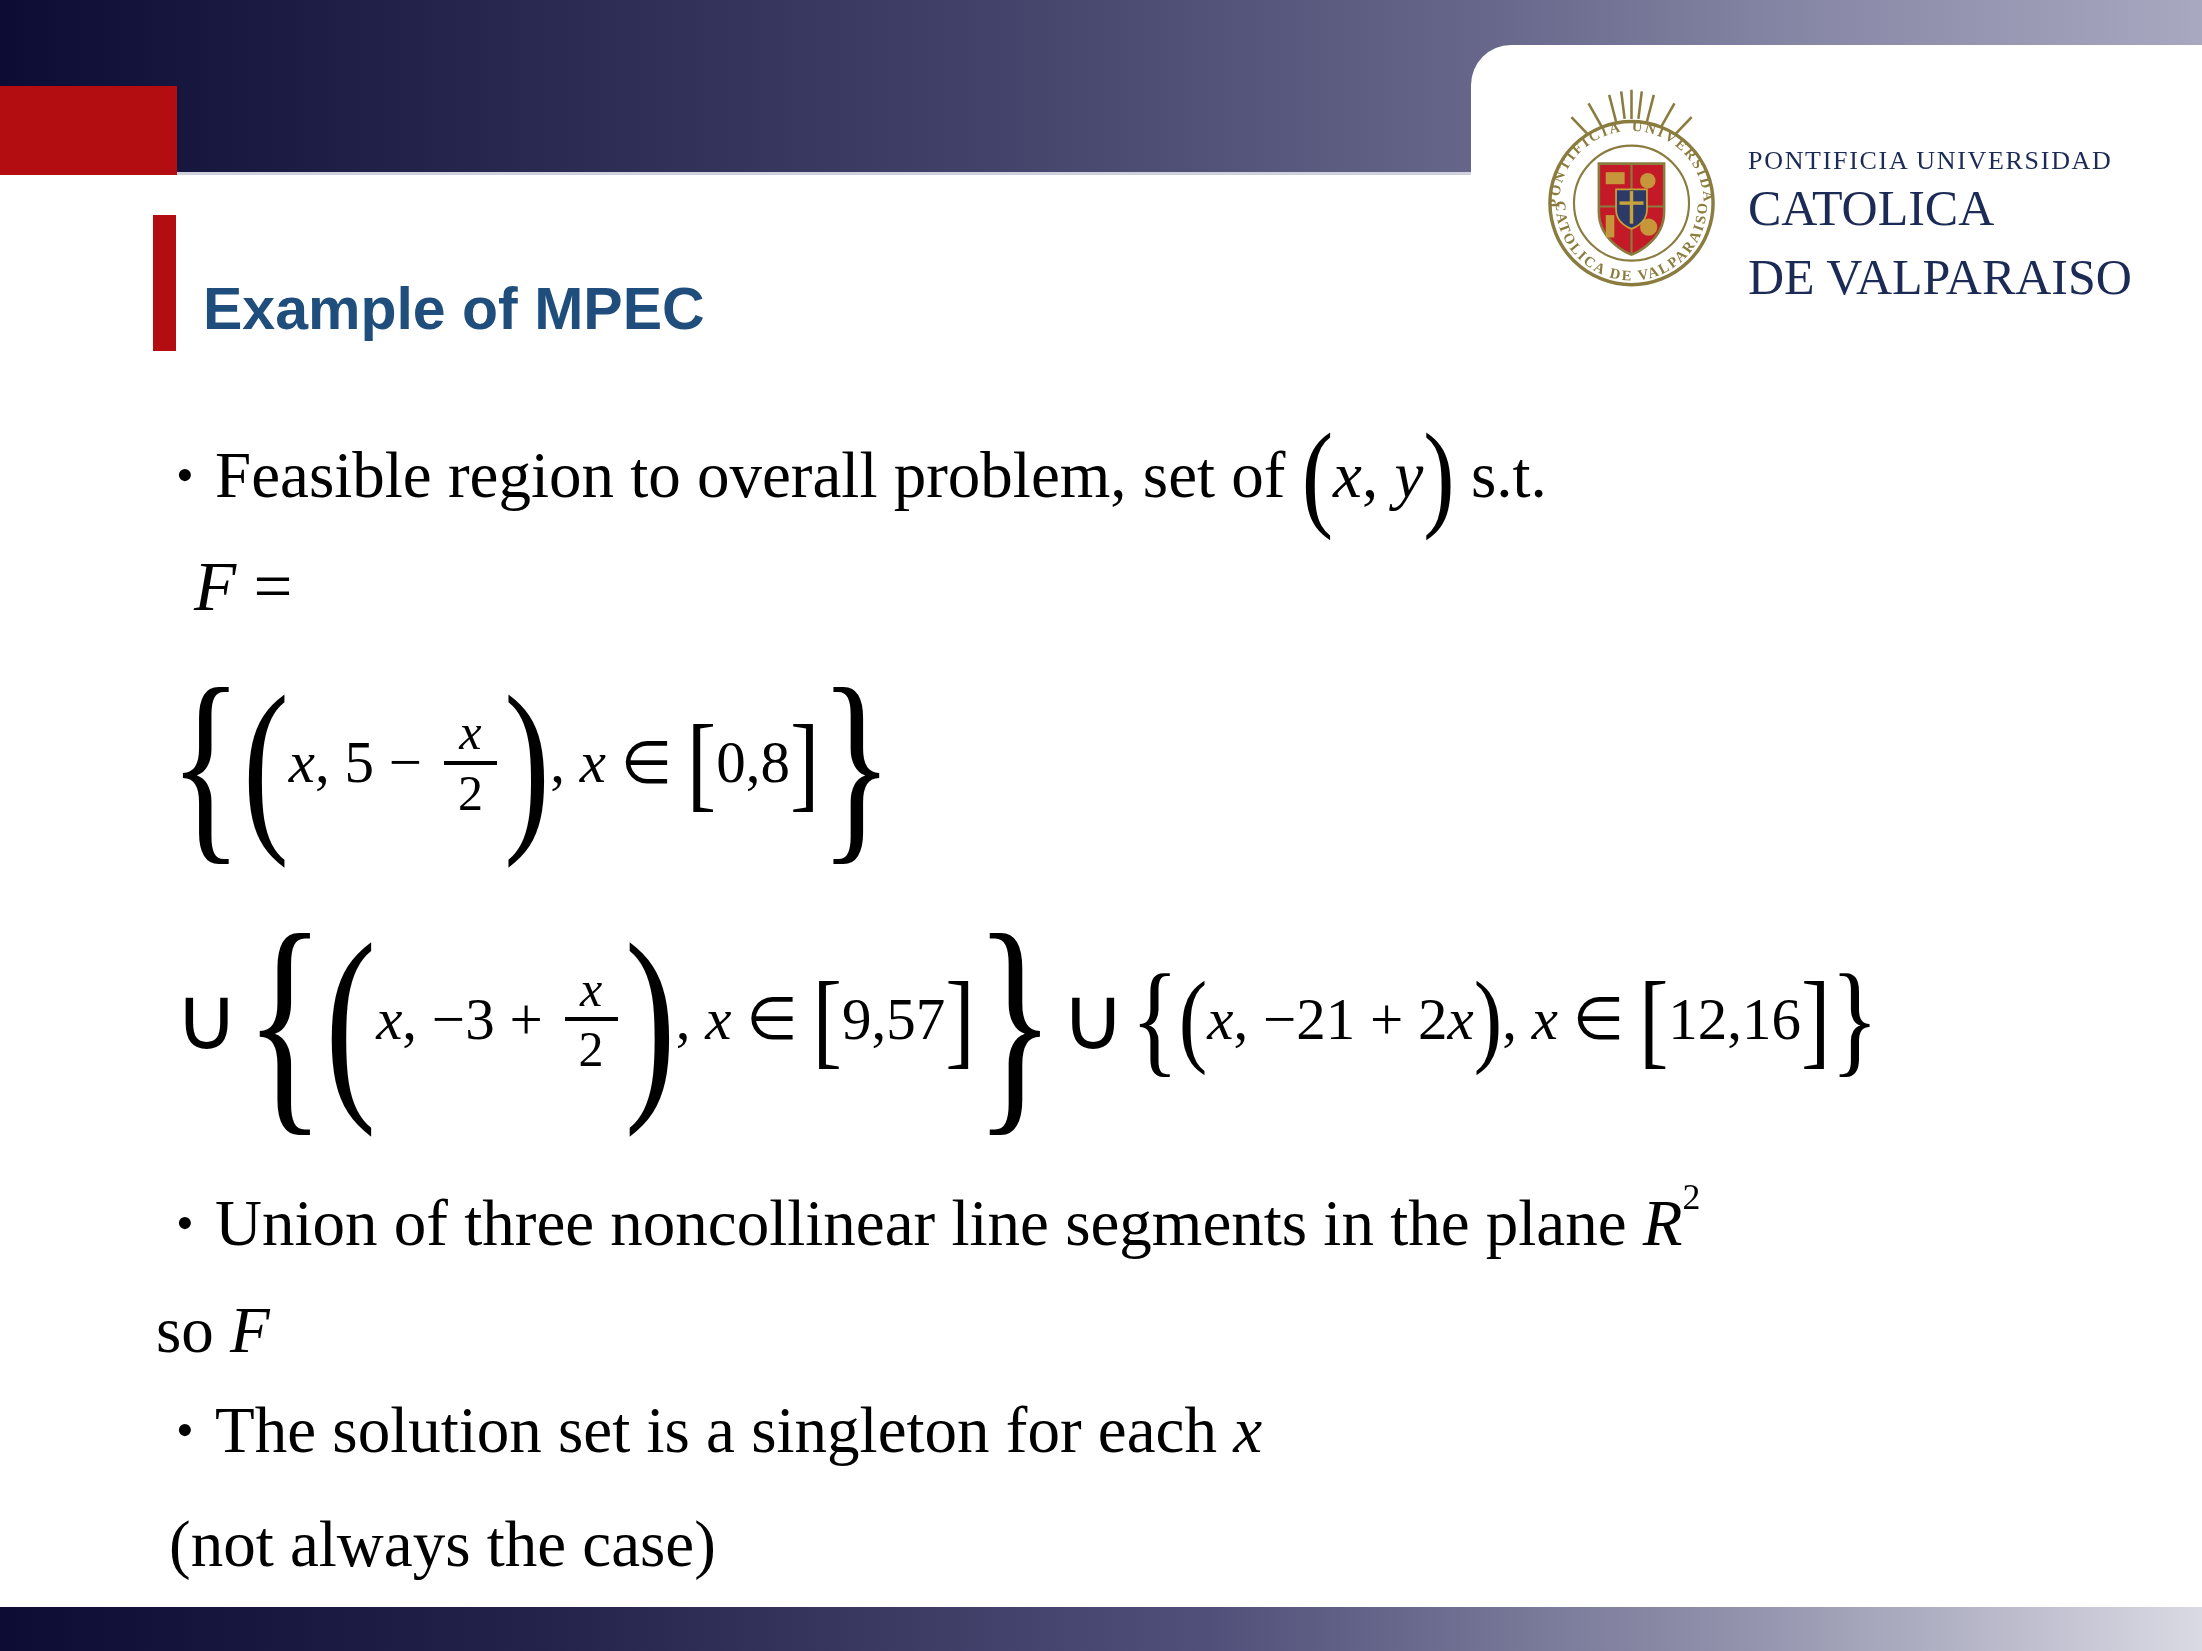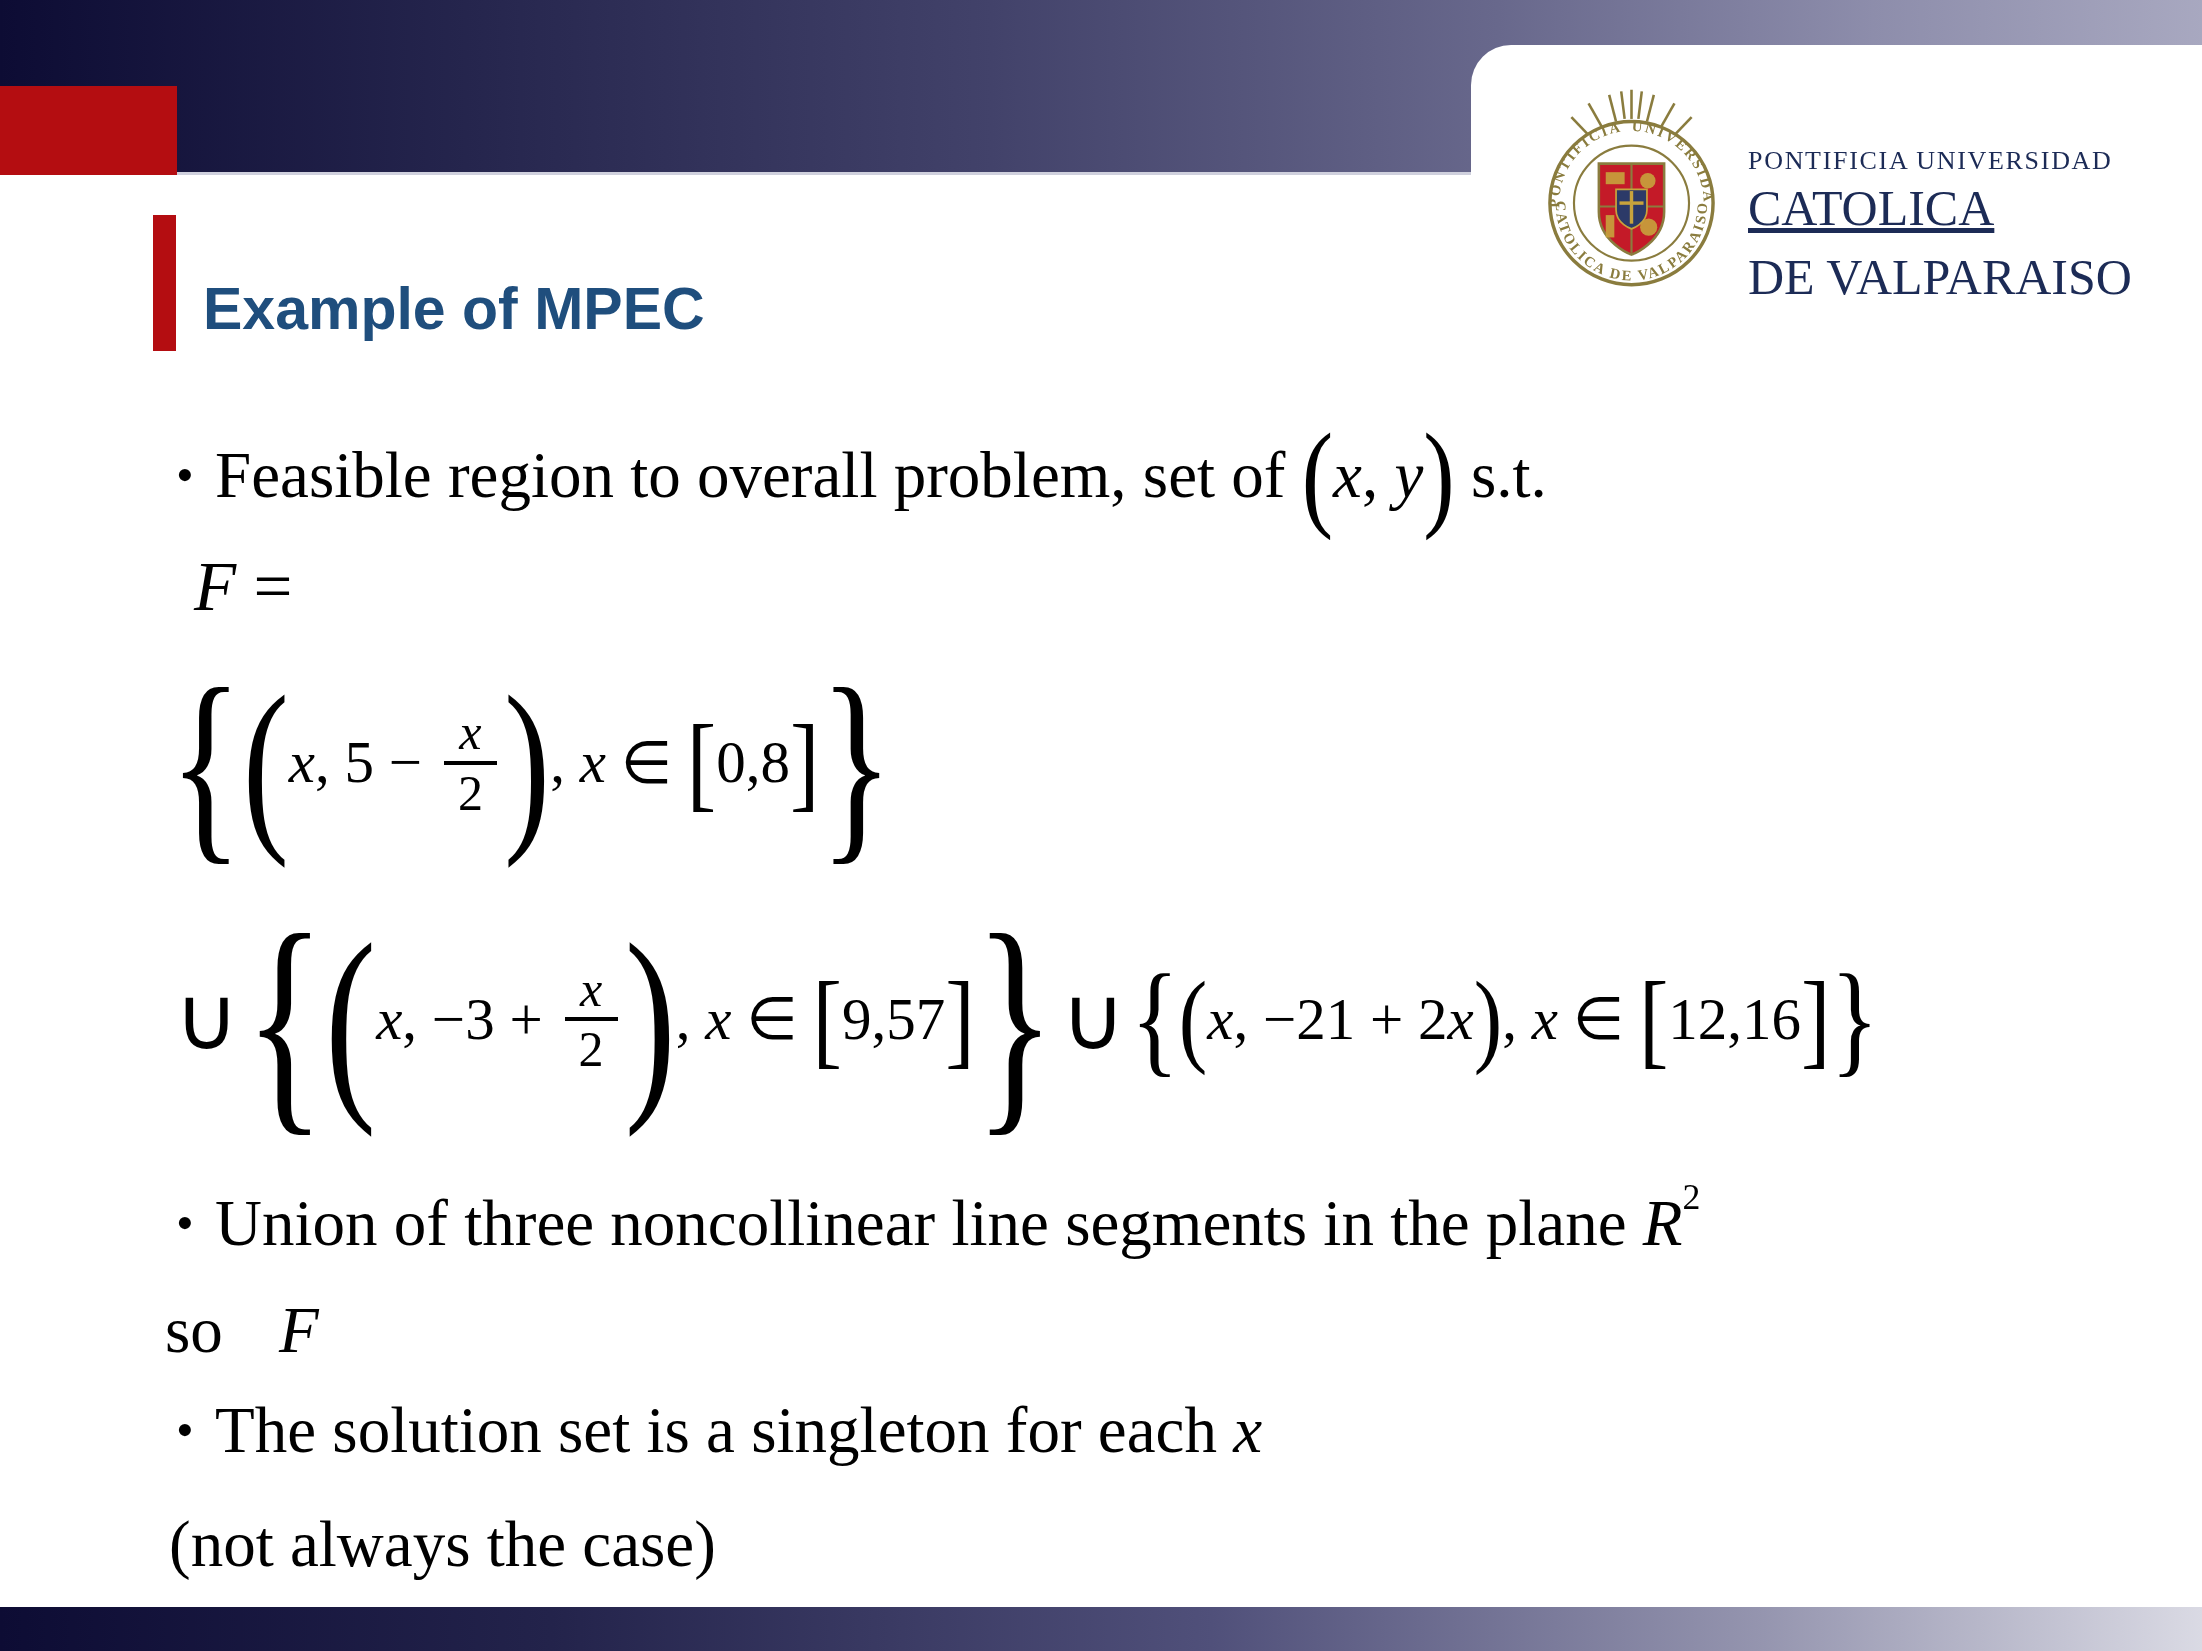--- a/index.html
+++ b/index.html
@@ -16,21 +16,21 @@
   .red-square{position:absolute;left:0;top:86px;width:177px;height:89px;background:var(--accent-red);}
   .bottombar{
     position:absolute;left:0;top:1607px;width:2203px;height:45px;
     background:linear-gradient(90deg,var(--bar-left) 0%,#23234b 25%,#50507a 55%,#9595af 80%,#dadae4 100%);
   }
   
   .logo-card{position:absolute;left:1471px;top:45px;width:731px;height:131px;background:#fff;border-top-left-radius:40px;}
   .seal{position:absolute;left:1530px;top:76px;}
   .logo-text{position:absolute;left:1748px;top:146px;color:var(--logo-navy);}
   .logo-line1{font-size:26px;letter-spacing:1.7px;margin-bottom:6.9px;white-space:nowrap;}
-  .logo-line2{font-size:50px;line-height:1.0;white-space:nowrap;text-decoration:underline;}
+  .logo-line2{font-size:50px;line-height:1.0;white-space:nowrap;}
   .logo-line3{font-size:50px;line-height:1.0;margin-top:19px;white-space:nowrap;}
   
   .title-bar{position:absolute;left:153px;top:215px;width:23px;height:136px;background:var(--accent-red);}
   .title{
     position:absolute;left:203px;top:280px;margin:0;
     font-family:"Liberation Sans",sans-serif;font-weight:bold;font-size:59px;
     color:var(--title-blue);line-height:1.0;white-space:nowrap;
   }
   
   .line{position:absolute;display:flex;align-items:center;}
@@ -53,21 +53,21 @@
   .d-sm {font-size:1.45em;transform:scaleY(1.20);}
   .frac{display:inline-flex;flex-direction:column;align-items:center;margin:0 0.12em;}
   .frac .num{font-style:italic;font-size:0.85em;line-height:1.12;padding:0 0.28em;}
   .frac .den{font-size:0.85em;line-height:1.12;border-top:4.3px solid #000;padding:0 0.28em;}
   
   .row-b1 {left:176px;top:427px;height:96px;}
   .row-feq{left:194px;top:549px;height:77px;}
   .row-f1 {left:169px;top:647px;height:231px;}
   .row-f2 {left:169px;top:902px;height:234px;}
   .row-b2 {left:176px;top:1180px;height:86px;}
-  .row-b2c{left:165px;top:1287px;height:86px;gap:40px;}
+  .row-b2c{left:156px;top:1287px;height:86px;}
   .row-b3 {left:176px;top:1387px;height:86px;}
   .row-b3c{left:169px;top:1501px;height:86px;}
   
   .seal-arc{font-family:"Liberation Serif",serif;font-weight:bold;letter-spacing:2.5px;}
 </style>
 </head>
 <body>
 
 <div class="slide">
 

